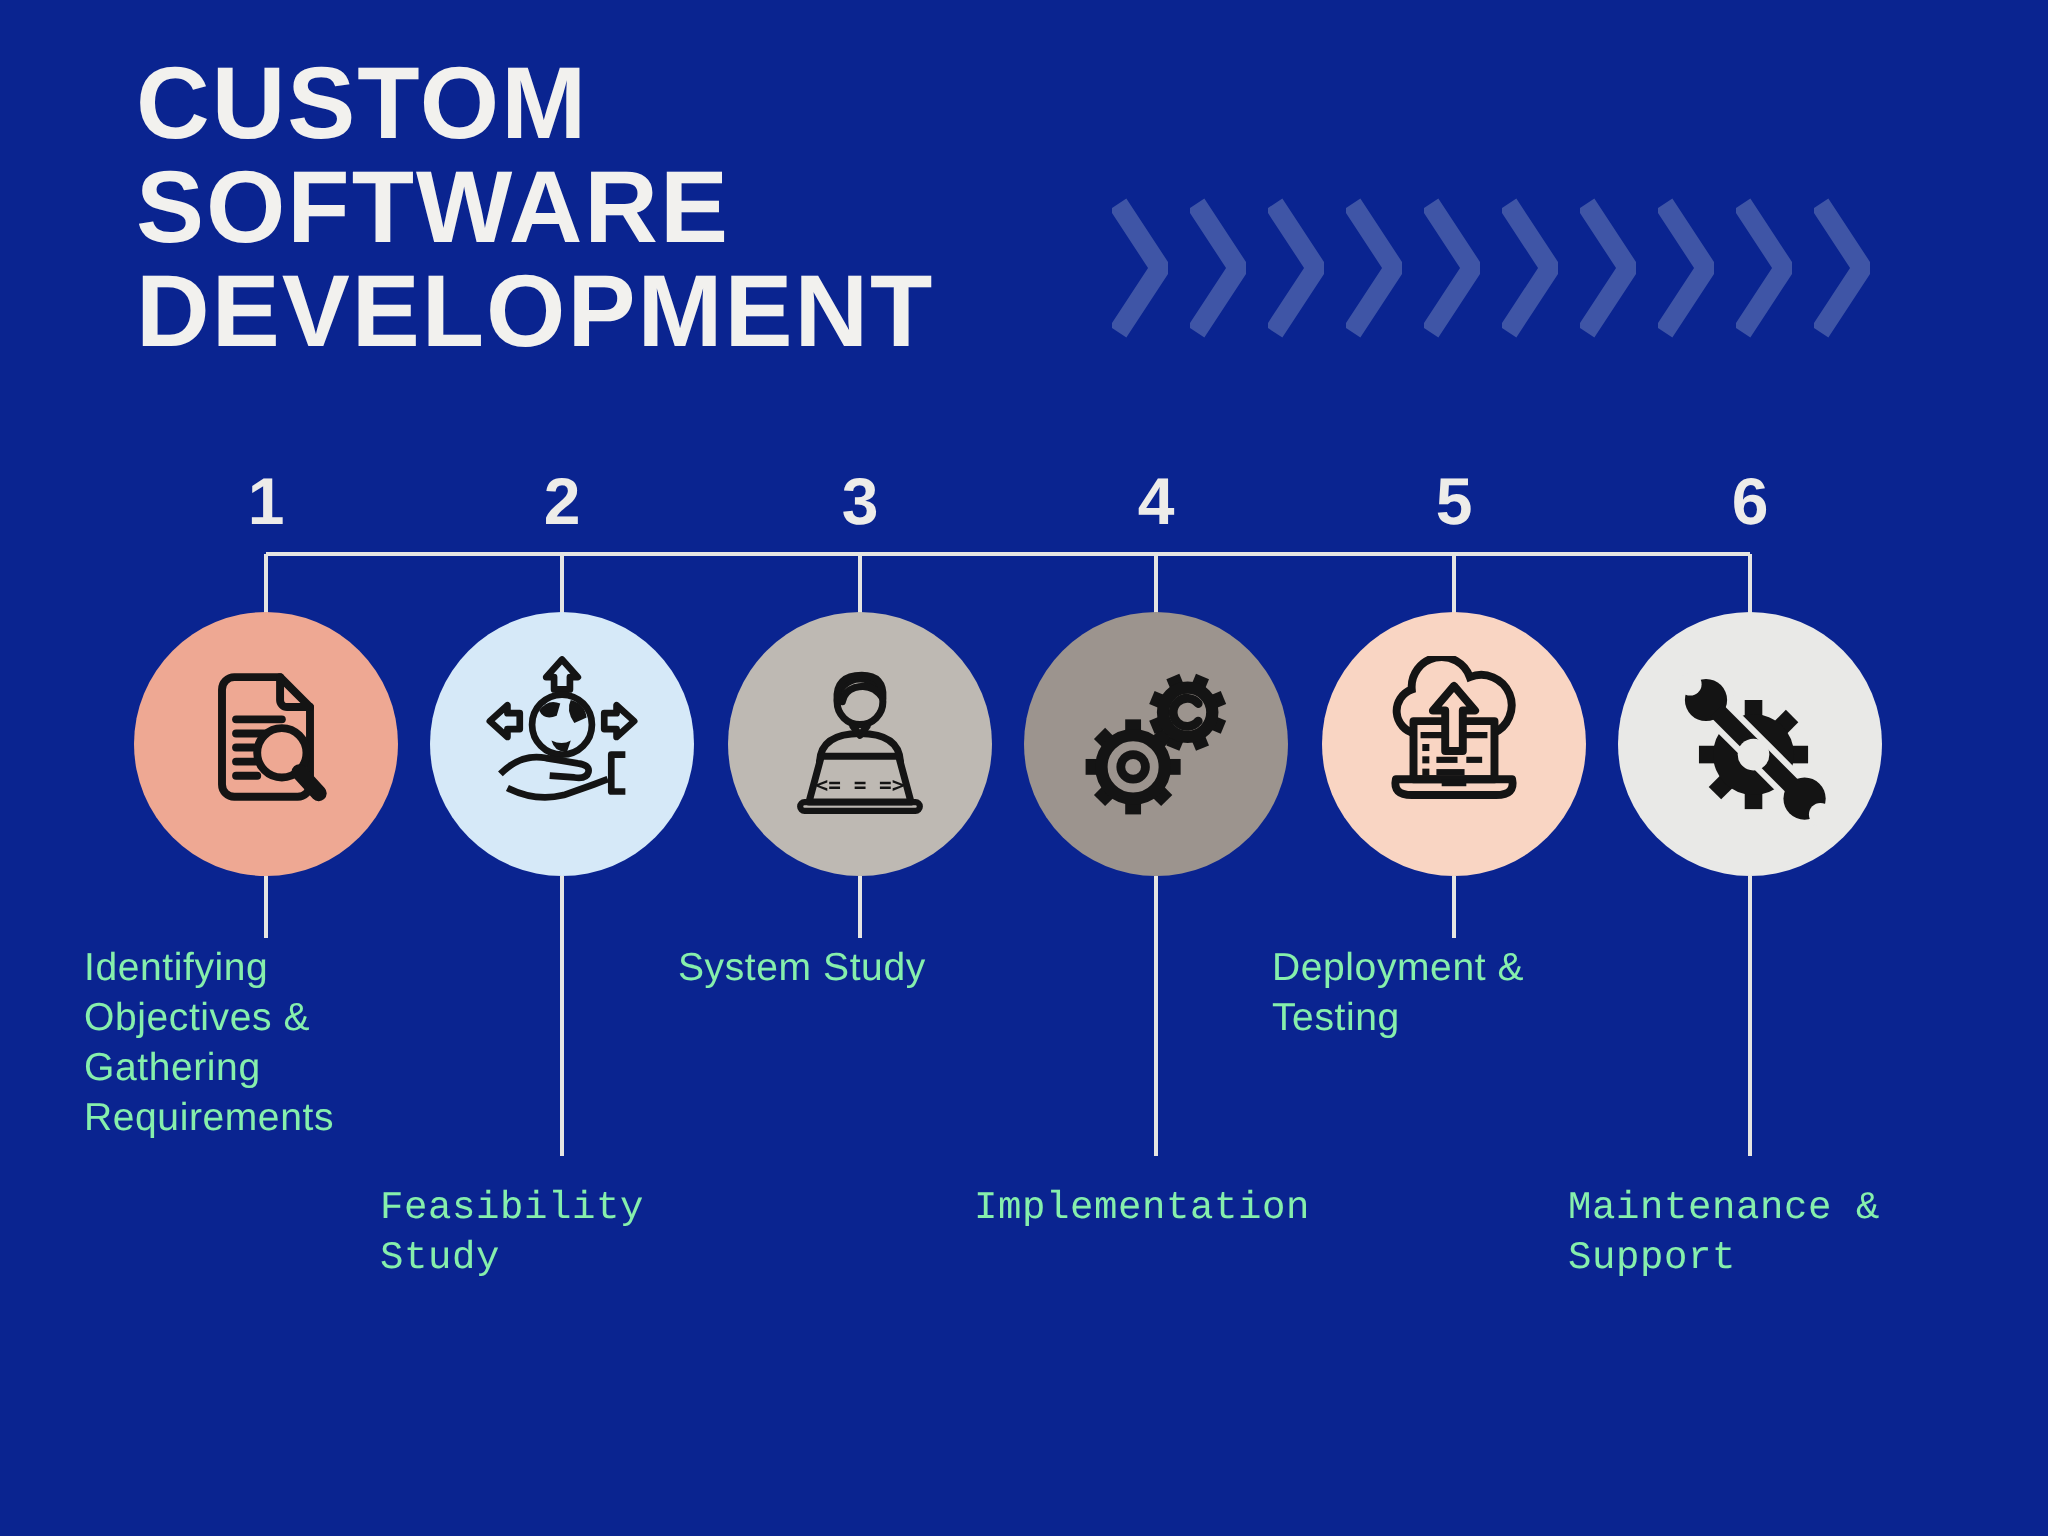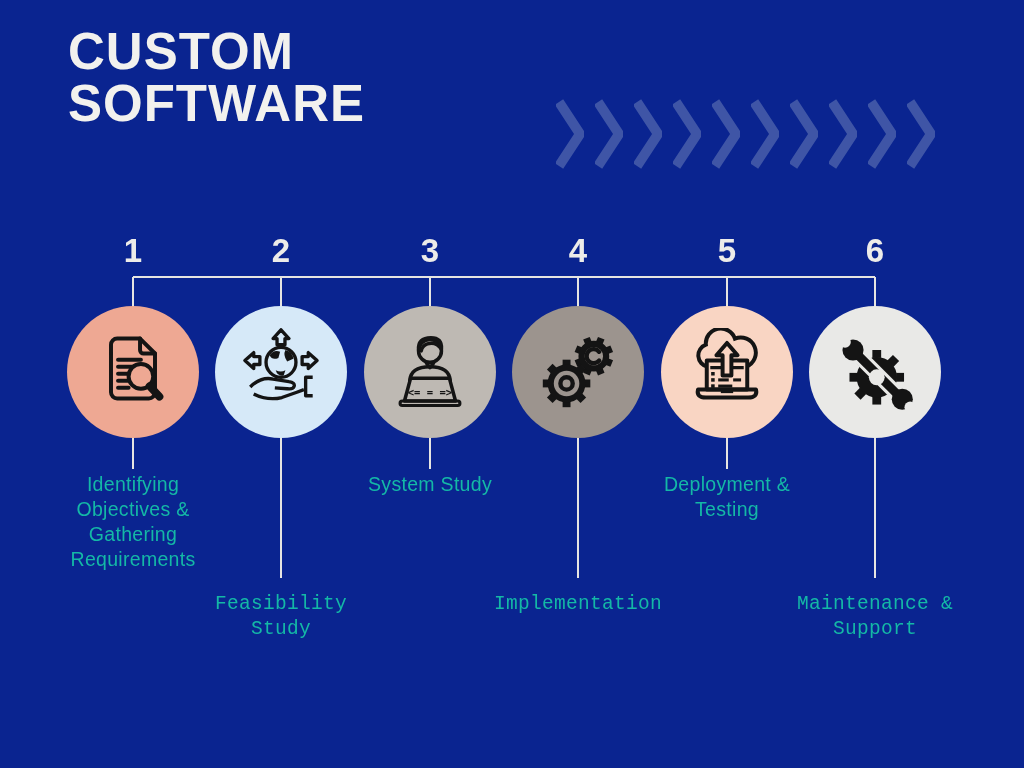--- a/index.html
+++ b/index.html
@@ -33,34 +33,35 @@
   .circle {
     position:absolute; top:74px; left:-66px;
     width:132px; height:132px; border-radius:50%;
     display:flex; align-items:center; justify-content:center;
   }
   .stem { position:absolute; top:206px; left:-1px; width:2px; background:#E6E5E2; }
   .stem-short { height:31px; }
   .stem-long  { height:140px; }
   .label {
     position:absolute; left:0; transform:translateX(-50%);
-    width:182px; text-align:center;
-    color:#14b8a6; font-size:19.5px; line-height:25px; letter-spacing:0.3px;
+    width:182px; 
+    color:#86efac; font-size:19.5px; line-height:25px; letter-spacing:0.3px;
   }
   .label-upper { top:240px; }
   .label-lower { top:360px;font-family:Liberation Mono, monospace; }
 </style>
 </head>
 <body>
 
 <div class="canvas" style="background: rgb(10, 36, 144);">
 
   <div class="title">
     <div>CUSTOM</div>
     <div>SOFTWARE</div>
+    <div>DEVELOPMENT</div>
   </div>
 
   <div class="chevron-row">
       <svg width="28" height="72" viewBox="0 0 28 72">
         <polyline points="3,4 24,36 3,68" fill="none" stroke="#3F55A6" stroke-width="10"></polyline>
       </svg>
       <svg width="28" height="72" viewBox="0 0 28 72">
         <polyline points="3,4 24,36 3,68" fill="none" stroke="#3F55A6" stroke-width="10"></polyline>
       </svg>
       <svg width="28" height="72" viewBox="0 0 28 72">

